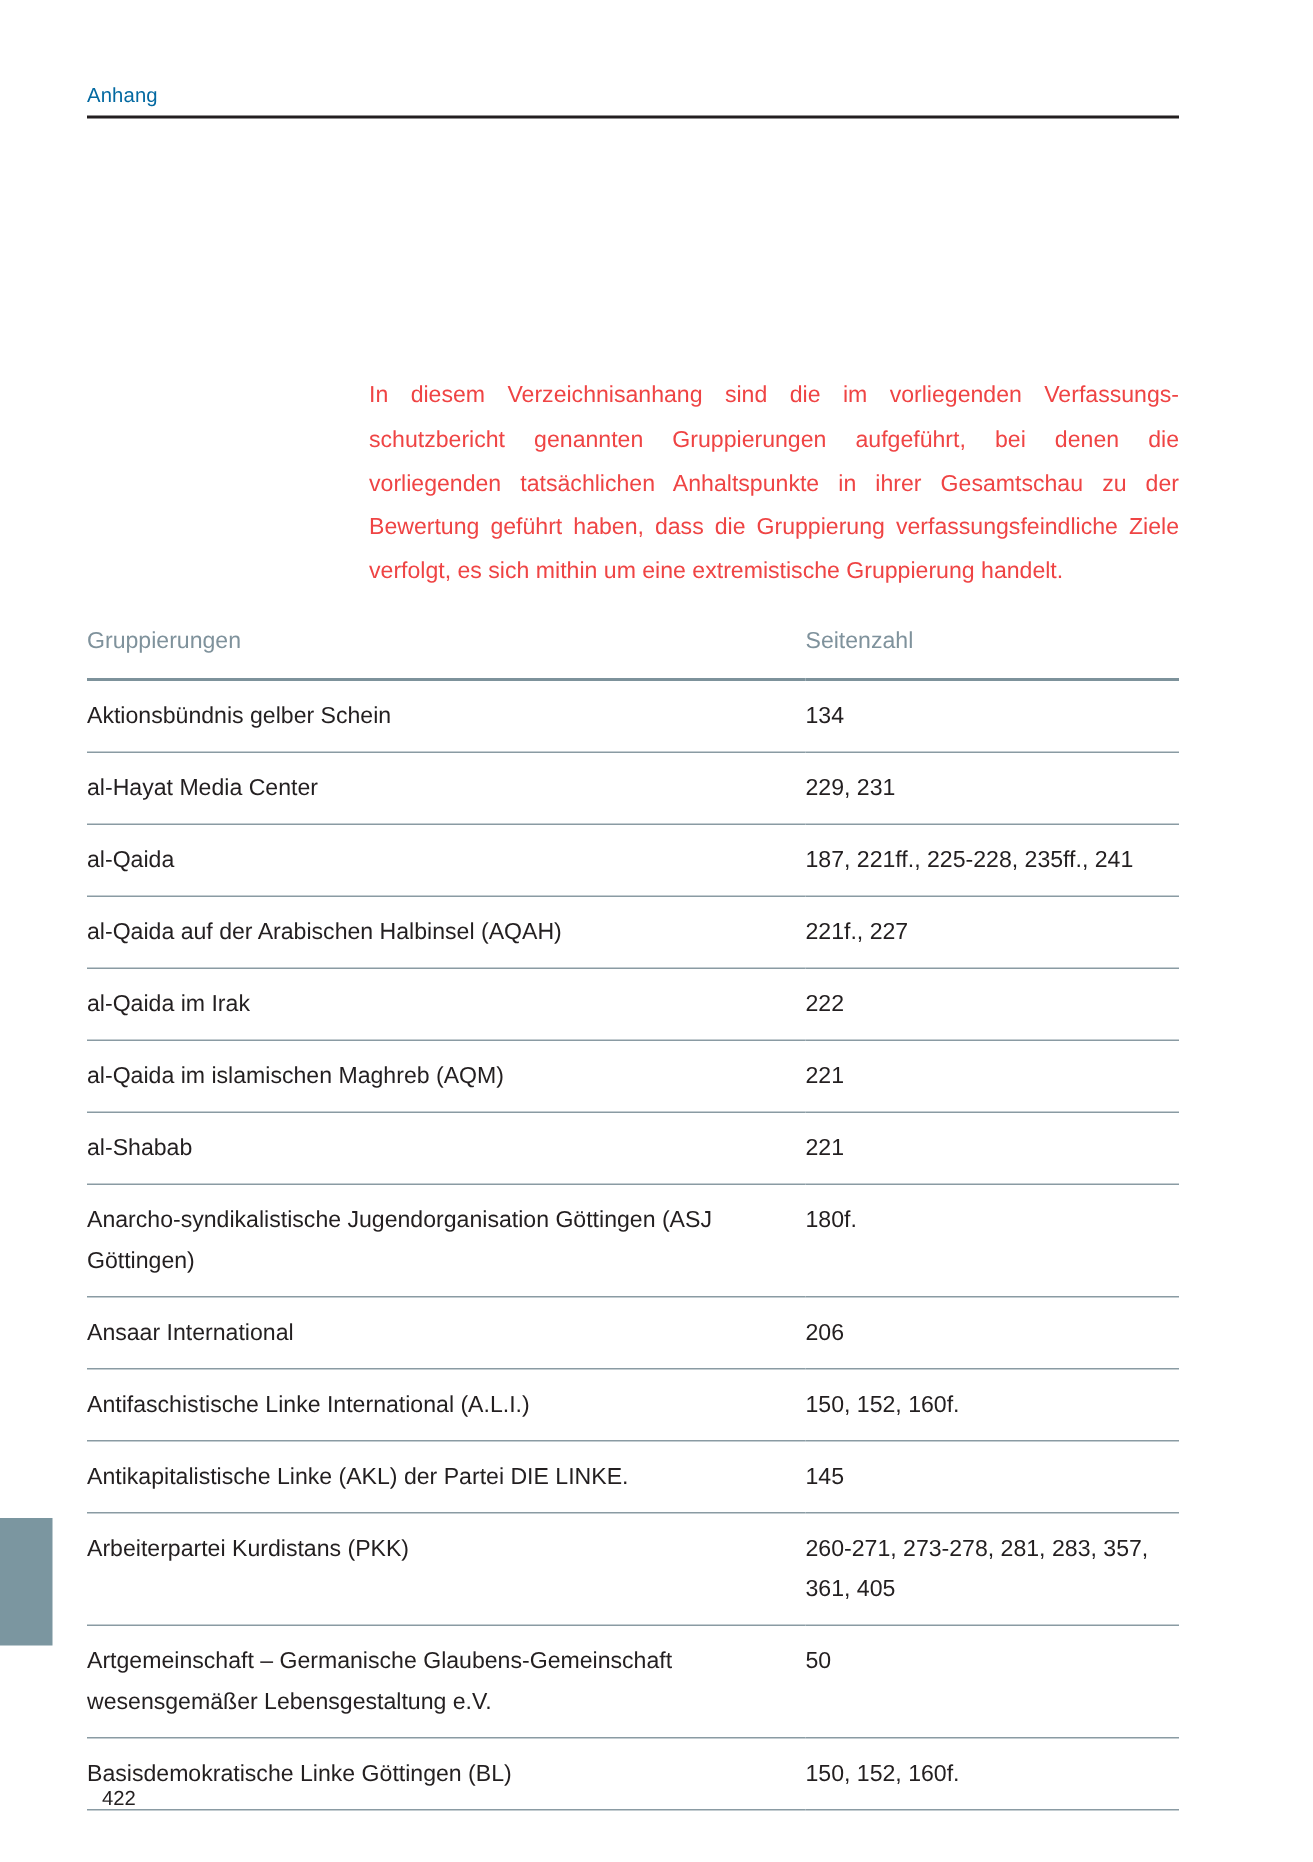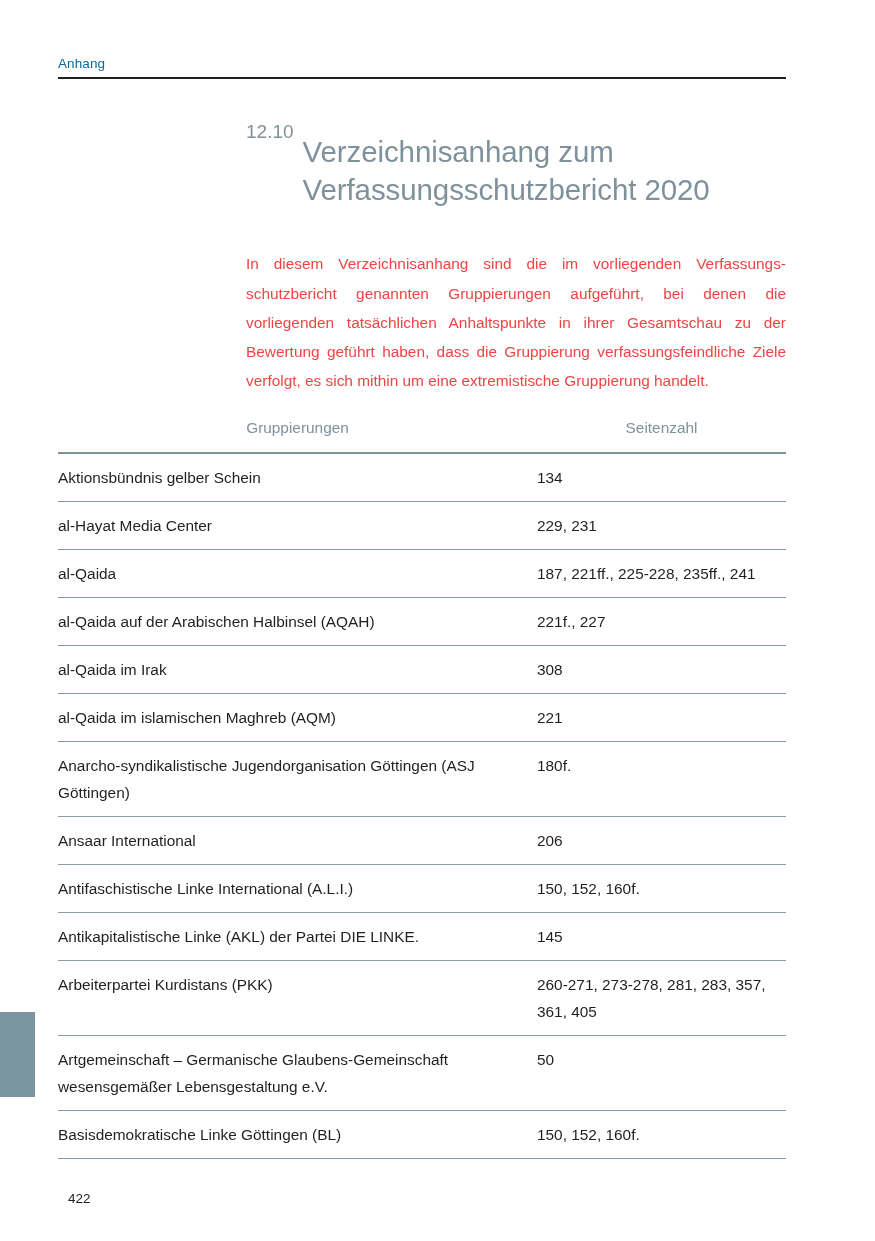--- a/index.html
+++ b/index.html
@@ -90,21 +90,21 @@
     left: 58px;
     top: 418px;
     width: 728px;
     border-collapse: collapse;
     table-layout: fixed;
   }
   .entry-table col.col-name { width: 479px; }
   .entry-table col.col-pages { width: 249px; }
 
   .entry-table thead th {
-    text-align: center;
+    text-align: left;
     font-weight: 400;
     font-size: 15.4px;
     line-height: 20px;
     color: #7f929c;
     padding: 0 0 14px 0;
     vertical-align: top;
   }
   .entry-table thead tr {
     border-bottom: 2.1px solid #7d929b;
   }
@@ -144,27 +144,20 @@
 </head>
 <body>
 
 <div class="page">
 
   <div class="running-head">
     <div class="running-head-label">Anhang</div>
     <div class="running-head-rule"></div>
   </div>
 
-  <div class="title-block">
-    <div class="title-number">12.10</div>
-    <h1 class="title-text">
-      <span class="title-line">Verzeichnisanhang zum</span>
-      <span class="title-line">Verfassungsschutzbericht 2020</span>
-    </h1>
-  </div>
 
   <p class="intro">In diesem Verzeichnisanhang sind die im vorliegenden Verfassungs­schutzbericht genannten Gruppierungen aufgeführt, bei denen die vorliegenden tatsächlichen Anhaltspunkte in ihrer Gesamtschau zu der Bewertung geführt haben, dass die Gruppierung verfassungs­feindliche Ziele verfolgt, es sich mithin um eine extremistische Grup­pierung handelt.</p>
 
   <table class="entry-table">
     <colgroup>
       <col class="col-name">
       <col class="col-pages">
     </colgroup>
     <thead>
       <tr>
@@ -184,27 +177,31 @@
         <tr>
           <td class="cell-name">al-Qaida</td>
           <td class="cell-pages">187, 221ff., 225-228, 235ff., 241</td>
         </tr>
         <tr>
           <td class="cell-name">al-Qaida auf der Arabischen Halbinsel (AQAH)</td>
           <td class="cell-pages">221f., 227</td>
         </tr>
         <tr>
           <td class="cell-name">al-Qaida im Irak</td>
-          <td class="cell-pages">308</td>
+          <td class="cell-pages">222</td>
         </tr>
         <tr>
           <td class="cell-name">al-Qaida im islamischen Maghreb (AQM)</td>
           <td class="cell-pages">221</td>
         </tr>
         <tr>
+          <td class="cell-name">al-Shabab</td>
+          <td class="cell-pages">221</td>
+        </tr>
+        <tr>
           <td class="cell-name">Anarcho-syndikalistische Jugendorganisation Göttingen (ASJ Göttingen)</td>
           <td class="cell-pages">180f.</td>
         </tr>
         <tr>
           <td class="cell-name">Ansaar International</td>
           <td class="cell-pages">206</td>
         </tr>
         <tr>
           <td class="cell-name">Antifaschistische Linke International (A.L.I.)</td>
           <td class="cell-pages">150, 152, 160f.</td>

